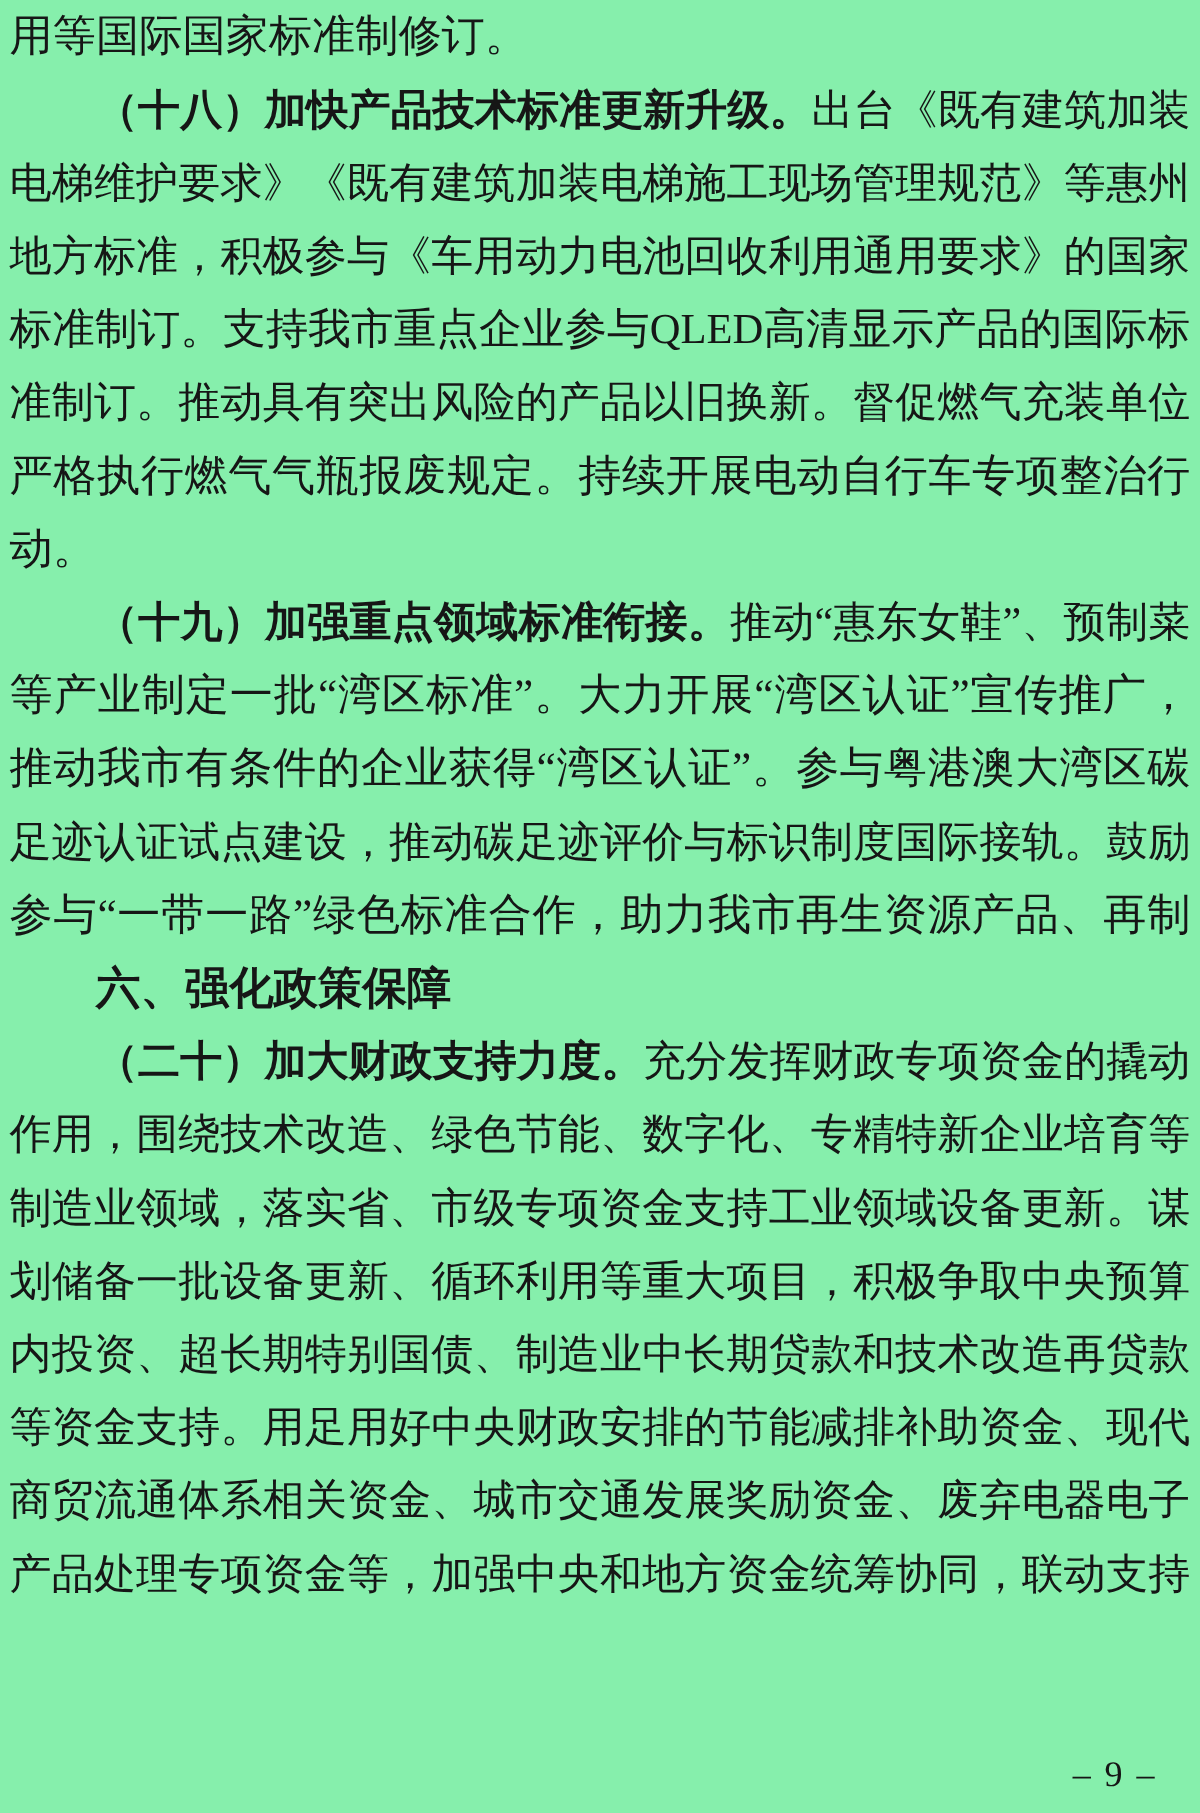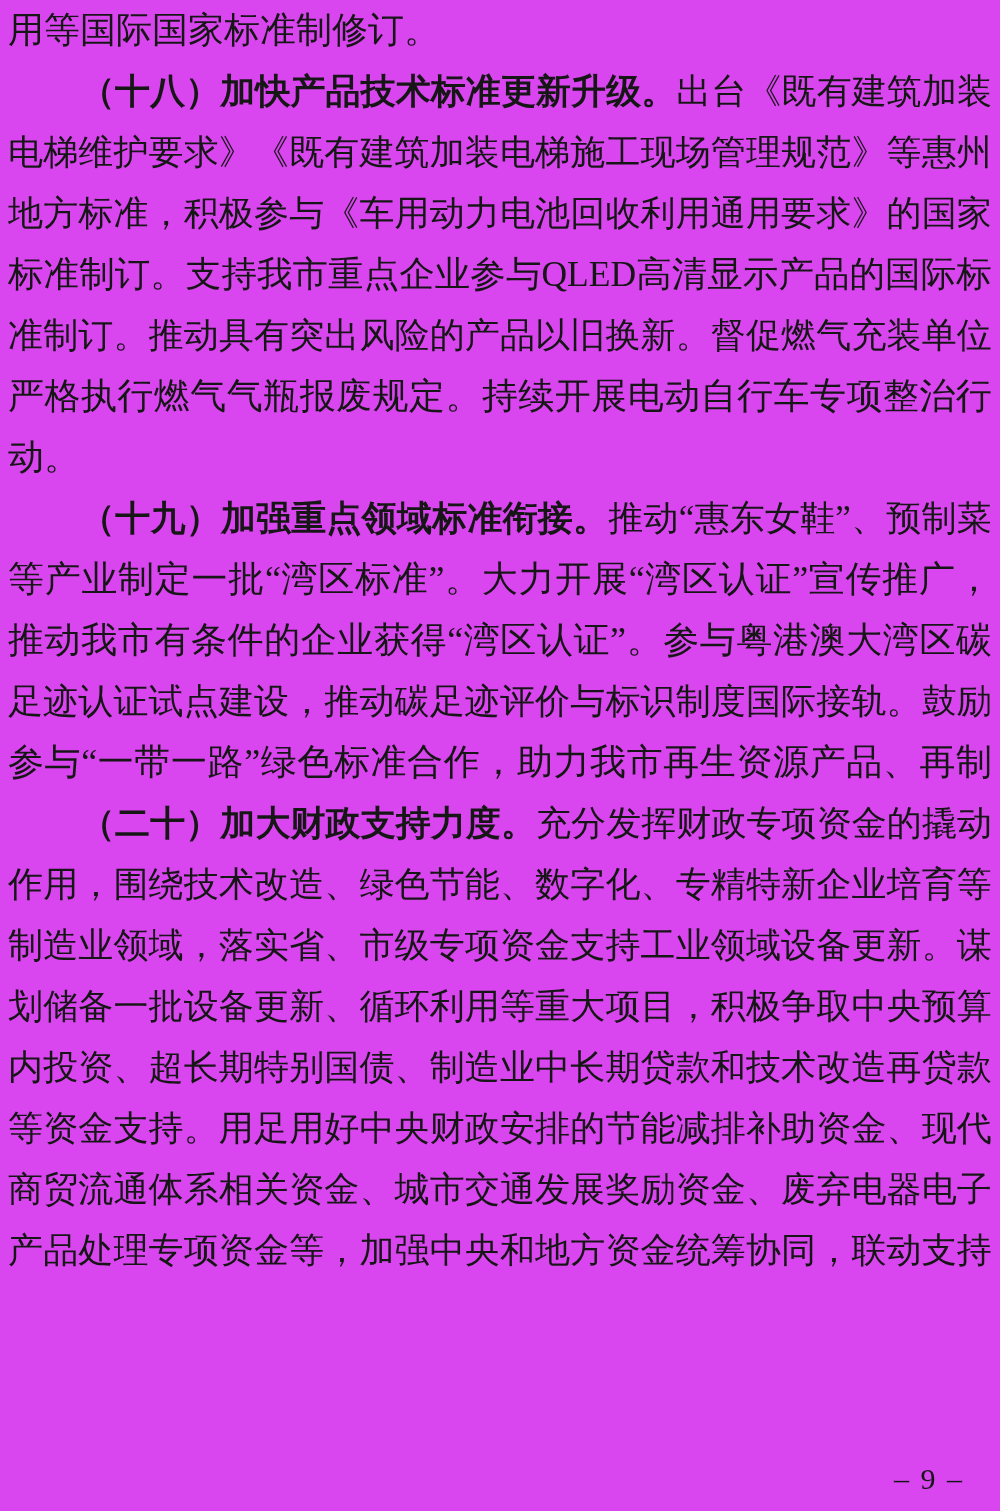--- a/index.html
+++ b/index.html
@@ -1,20 +1,20 @@
 <!DOCTYPE html>
 <html><head>
 <meta charset="utf-8">
 <style>
   html, body { margin: 0; padding: 0; background: #ffffff; }
   .page {
     position: relative;
     width: 1000px;
     height: 1511px;
-    background: #d946ef;
+    background: #86efac;
     overflow: hidden;
     font-family: "Liberation Serif", "DejaVu Serif", serif;
     color: #161616;
   }
   .content {
     position: absolute;
     left: 8px;
     top: 0;
     width: 984px;
   }
@@ -373,20 +373,21 @@
         <span>再</span>
         <span>生</span>
         <span>资</span>
         <span>源</span>
         <span>产</span>
         <span>品</span>
         <span>、</span>
         <span>再</span>
         <span>制</span>
       </div>
+      <div class="line indent heading"><span class="b">六、强化政策保障</span></div>
       <div class="line justify indent" style="font-size: 35px;">
         <span class="b">（</span>
         <span class="b">二</span>
         <span class="b">十</span>
         <span class="b">）</span>
         <span class="b">加</span>
         <span class="b">大</span>
         <span class="b">财</span>
         <span class="b">政</span>
         <span class="b">支</span>

